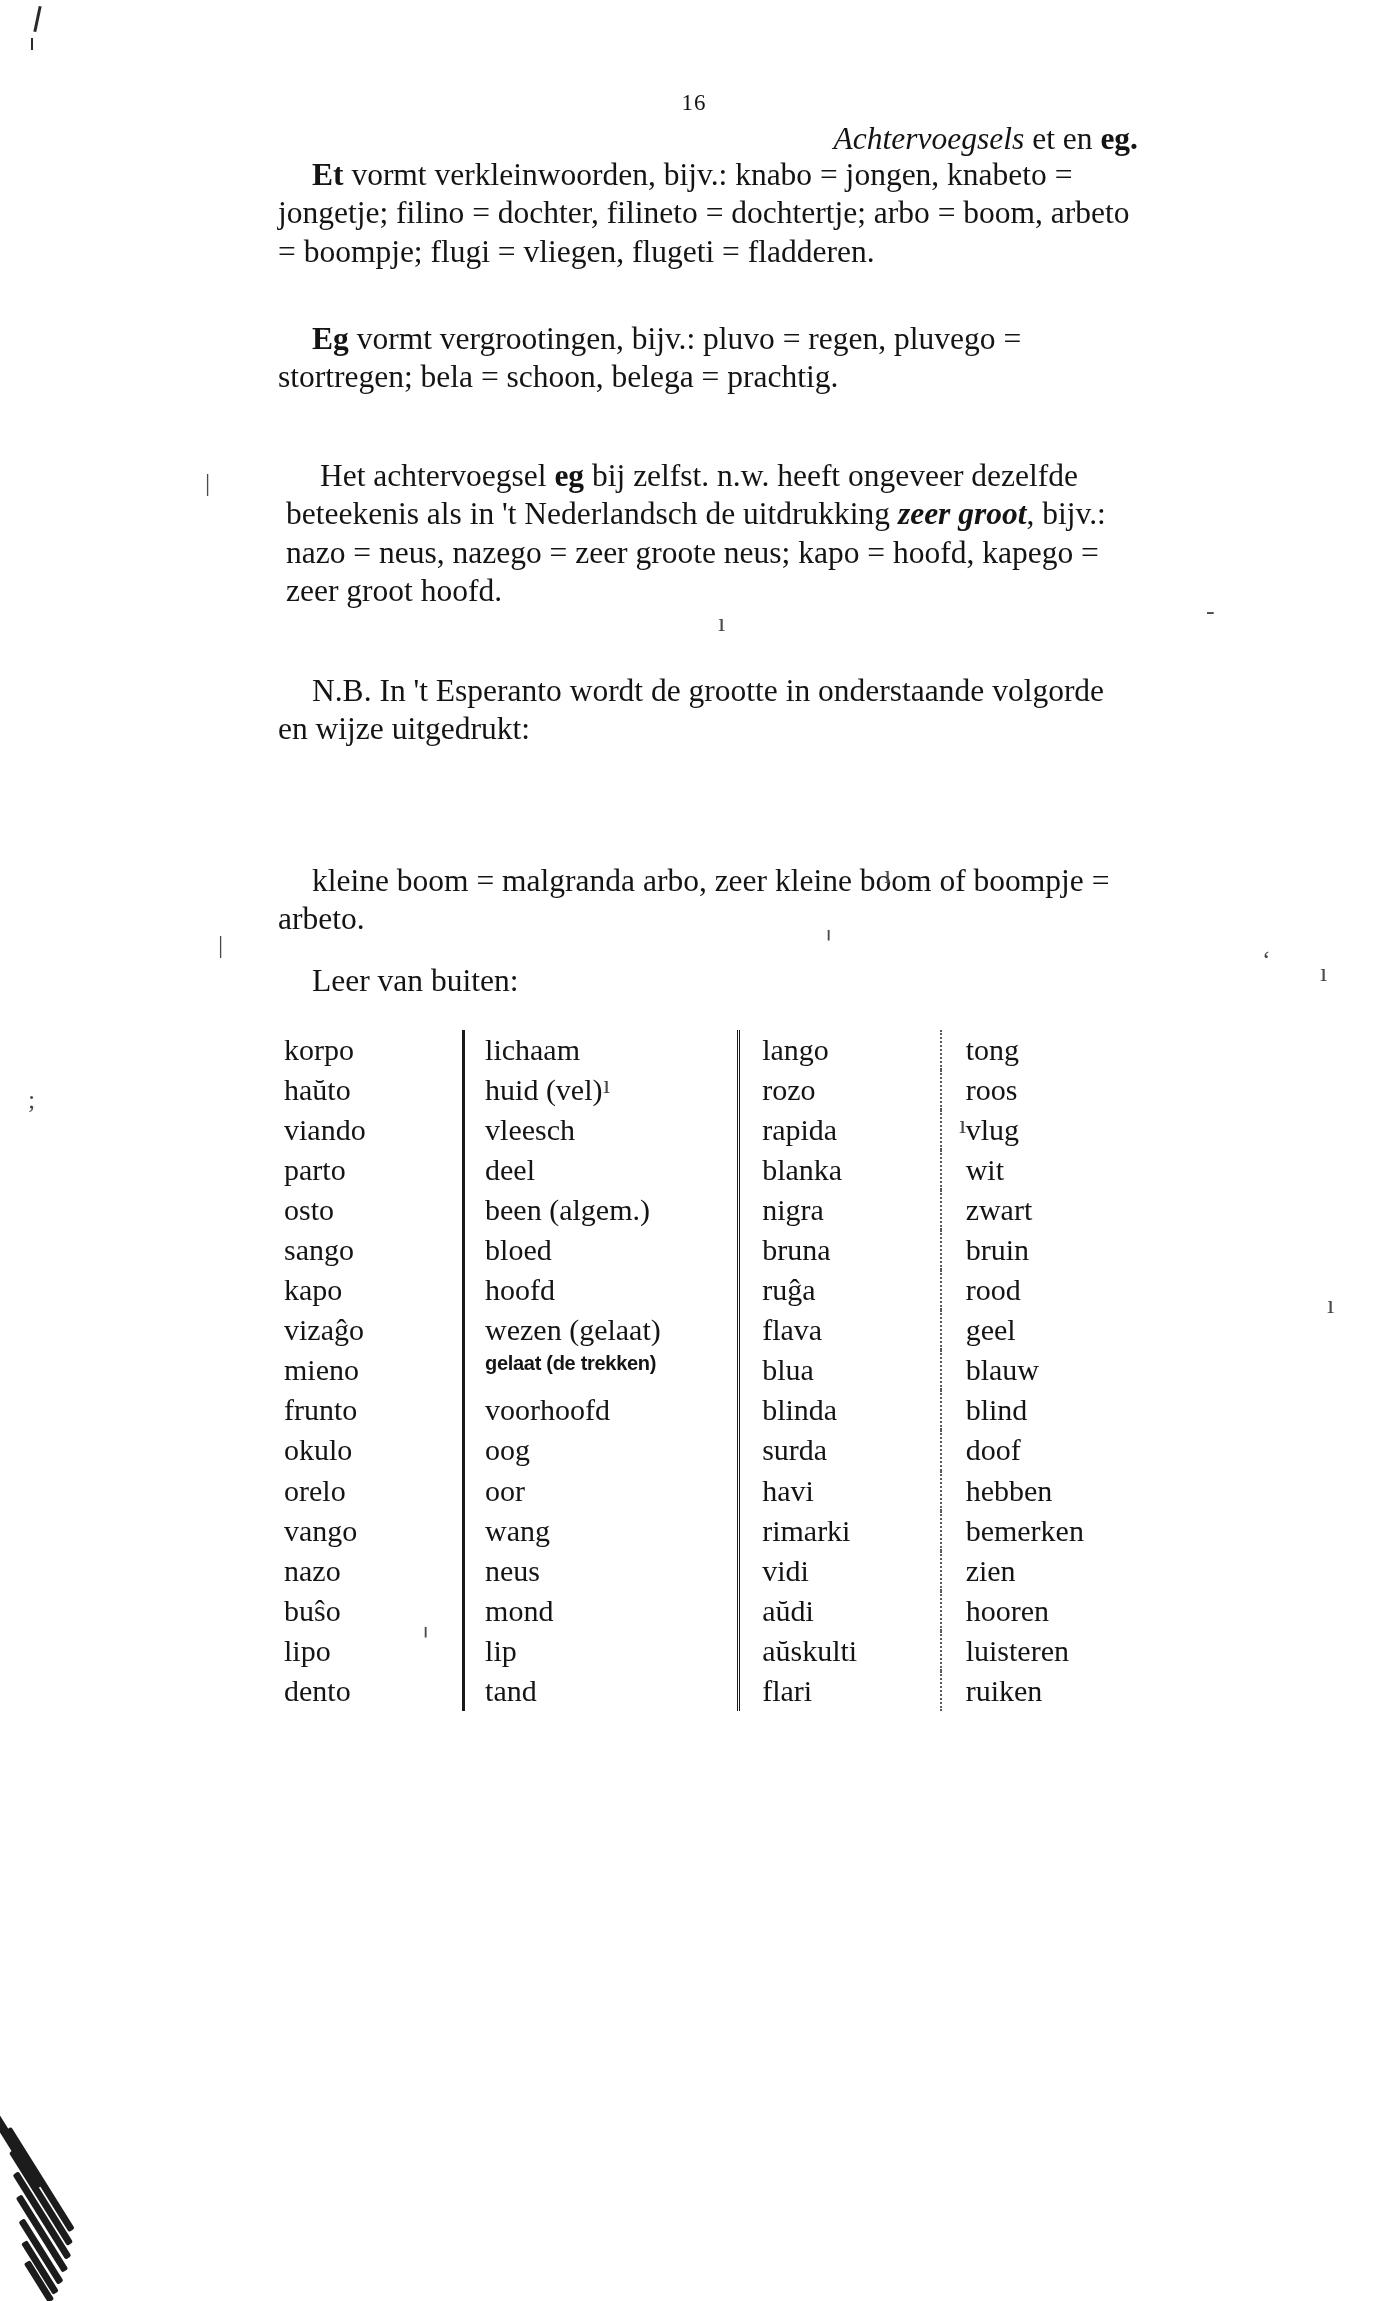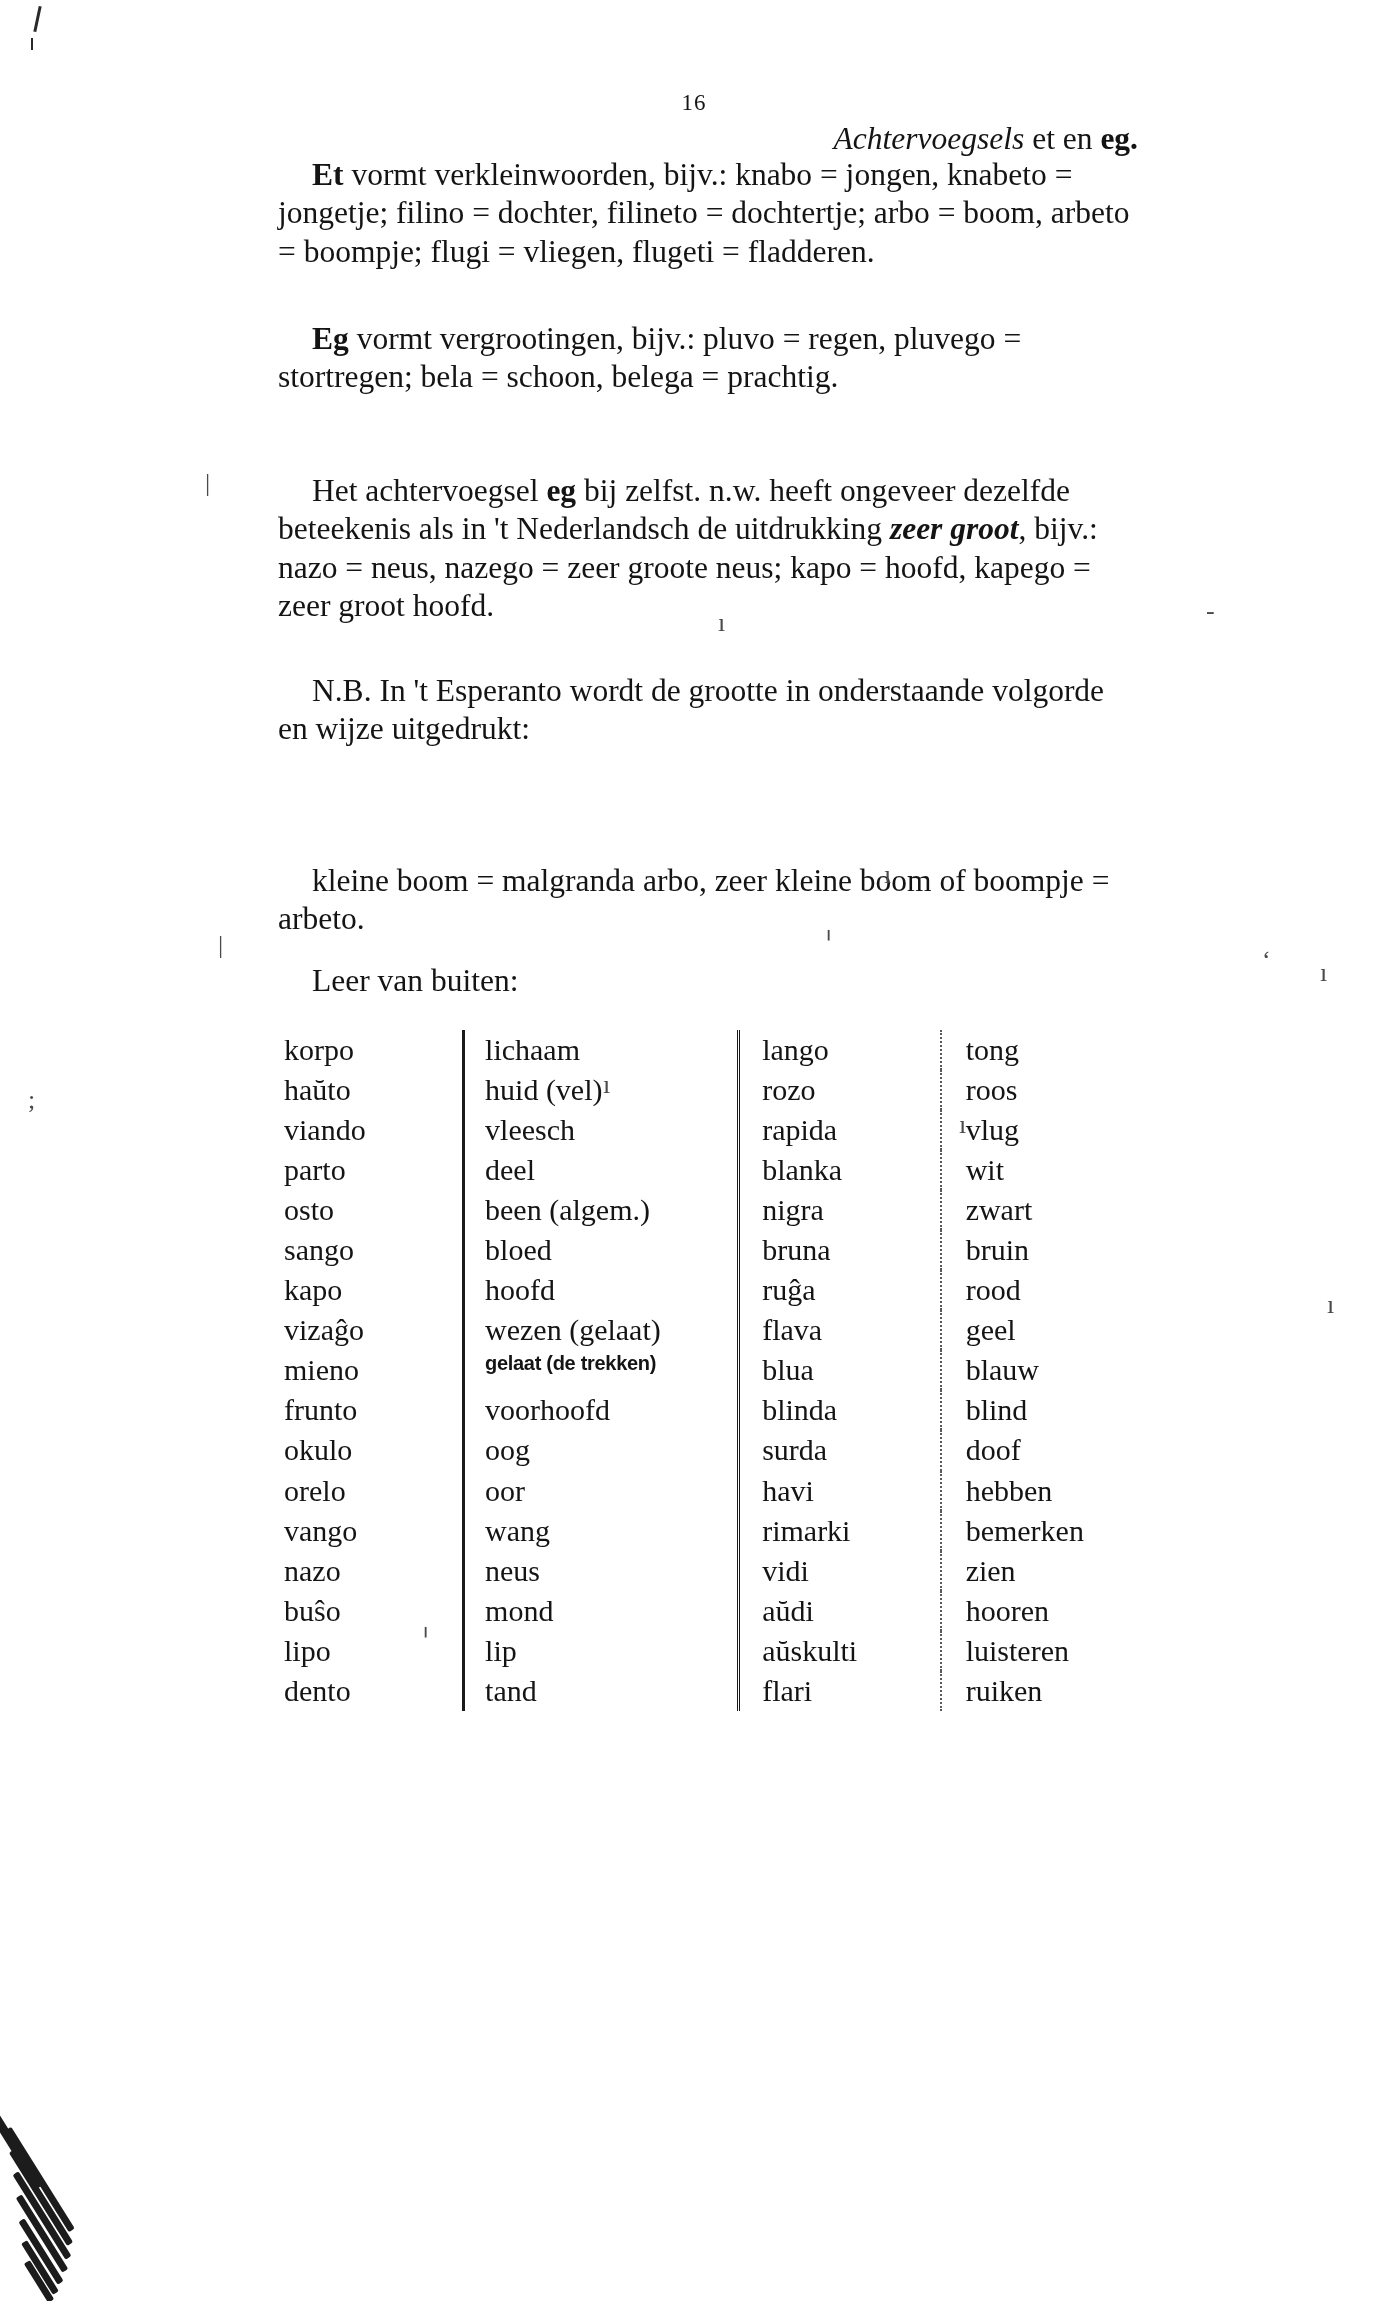--- a/index.html
+++ b/index.html
@@ -135,21 +135,21 @@
   </div>
 
   <div class="body-block" style="top:156px;">
     <p class="indent"><b>Et</b><span> vormt verkleinwoorden, bijv.: knabo = jongen, knabeto = jongetje; filino = dochter, filineto = dochtertje; arbo = boom, arbeto = boompje; flugi = vliegen, flugeti = fladderen.</span></p>
   </div>
 
   <div class="body-block" style="top:320px;">
     <p class="indent"><b>Eg</b><span> vormt vergrootingen, bijv.: pluvo = regen, pluvego = stortregen; bela = schoon, belega = prachtig.</span></p>
   </div>
 
-  <div class="body-block" style="top:472px;">
+  <div class="body-block" style="top:457px;margin-left:8px;">
     <p class="indent"><span>Het achtervoegsel </span><b>eg</b><span> bij zelfst. n.w. heeft ongeveer dezelfde beteekenis als in 't Nederlandsch de uitdrukking </span><span class="hdr" style="font-weight:bold">zeer groot</span><span>, bijv.: nazo = neus, nazego = zeer groote neus; kapo = hoofd, kapego = zeer groot hoofd.</span></p>
   </div>
 
   <div class="body-block" style="top:672px;">
     <p class="indent"><span>N.B.</span><span> In 't Esperanto wordt de grootte in onderstaande volgorde en wijze uitgedrukt:</span></p>
   </div>
 
 
   <div class="body-block" style="top:862px;">
     <p class="indent">kleine boom = malgranda arbo, zeer kleine boom of boompje = arbeto.</p>

